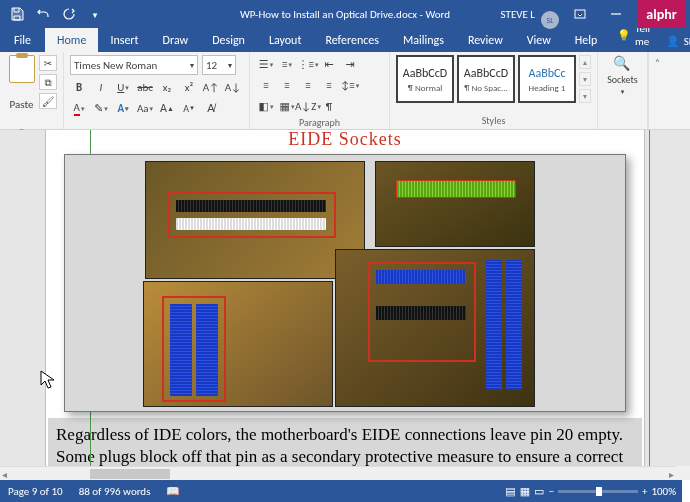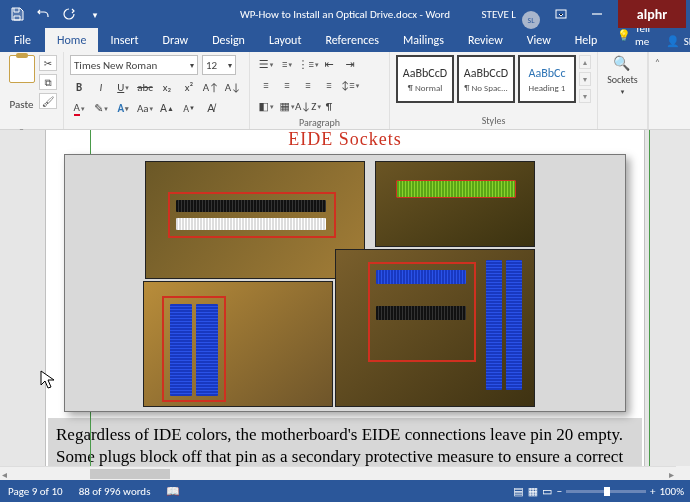--- a/index.html
+++ b/index.html
@@ -6,21 +6,21 @@
   body { width: 690px; height: 502px; overflow: hidden; background: #fff; position: relative; }
 
   
   .titlebar { height: 28px; background: #2b579a; color: #fff; display: flex; align-items: center; font-size: 11px; position: relative; }
   .titlebar .qat { display: flex; align-items: center; gap: 4px; padding-left: 6px; }
   .titlebar .qat .qat-btn { width: 22px; height: 22px; display:flex; align-items:center; justify-content:center; color:#fff; }
   .titlebar .title-center { position:absolute; left:50%; transform:translateX(-50%); white-space:nowrap; }
   .titlebar .right-area { margin-left:auto; display:flex; align-items:center; gap:6px; padding-right:4px; }
   .titlebar .user-badge { width:18px; height:18px; border-radius:50%; background:#a9b6cc; display:flex; align-items:center; justify-content:center; font-size:8px; color:#2b579a;margin-top:11px; }
   .titlebar .win-btn { width:30px; height:28px; display:flex; align-items:center; justify-content:center; color:#fff; }
-  .brandbox { width:68px; height:28px; background:#7f1d1d; color:#fff; display:flex; align-items:center; justify-content:center; font-weight:bold; font-size:14px; }
+  .brandbox { width:49px; height:28px; background:#be185d; color:#fff; display:flex; align-items:center; justify-content:center; font-weight:bold; font-size:14px; }
 
   
   .tabs { height: 24px; background:#2b579a; display:flex; align-items:flex-end; color:#fff; font-size:12px; }
   .tabs .tab { padding: 20px 12px 5px 12px; cursor:pointer; }
   .tabs .tab.active { background:#f3f3f3; color:#2b579a; }
   .tabs .filetab { padding: 4px 14px 5px 14px; background:#2b579a; }
   .tabs .spacer { flex:1; }
   .tabs .righttab { padding:4px 8px; display:flex; align-items:center; gap:4px; font-size:11px; }
 
   
@@ -80,21 +80,21 @@
   .slot.black { background:repeating-linear-gradient(90deg,#111,#111 2px,#333 2px,#333 3px); }
   .slot.white { background:repeating-linear-gradient(90deg,#ddd,#ddd 2px,#fff 2px,#fff 3px); }
   .slot.blue  { background:repeating-linear-gradient(0deg,#1838c0,#1838c0 2px,#2a52e8 2px,#2a52e8 3px); }
   .slot.bluev { background:repeating-linear-gradient(90deg,#1838c0,#1838c0 2px,#2a52e8 2px,#2a52e8 3px); }
   .slot.green { background:repeating-linear-gradient(90deg,#5aa516,#5aa516 2px,#8ad22e 2px,#8ad22e 3px); border:1px solid #cc3322; }
 
   .doc-text { font-family:"Times New Roman",serif; font-size:17px; color:#000; padding:6px 10px 2px 10px; line-height:1.28; }
   .doc-text.highlight { background:#d7d7d7; margin:0 2px; padding:6px 8px; }
 
   
-  .statusbar { position:absolute; bottom:0; left:0; right:0; height:22px; background:#2b579a; color:#fff; font-size:11px; display:flex; align-items:center; }
+  .statusbar { position:absolute; bottom:0; left:0; right:8px; height:22px; background:#2b579a; color:#fff; font-size:11px; display:flex; align-items:center; }
   .statusbar .stat { padding:0 8px; }
   .statusbar .viewgroup { margin-left:auto; display:flex; align-items:center; gap:4px; padding-right:6px; }
   .zoom-track { width:80px; height:3px; background:#6a86b8; position:relative; }
   .zoom-thumb { position:absolute; left:38px; top:-3px; width:6px; height:9px; background:#fff; }
   svg { display:block; }
 
   .cursor-arrow { position:absolute; left:40px; top:240px; font-size:18px; color:#000; pointer-events:none; }
 </style>
 </head>
 <body>

